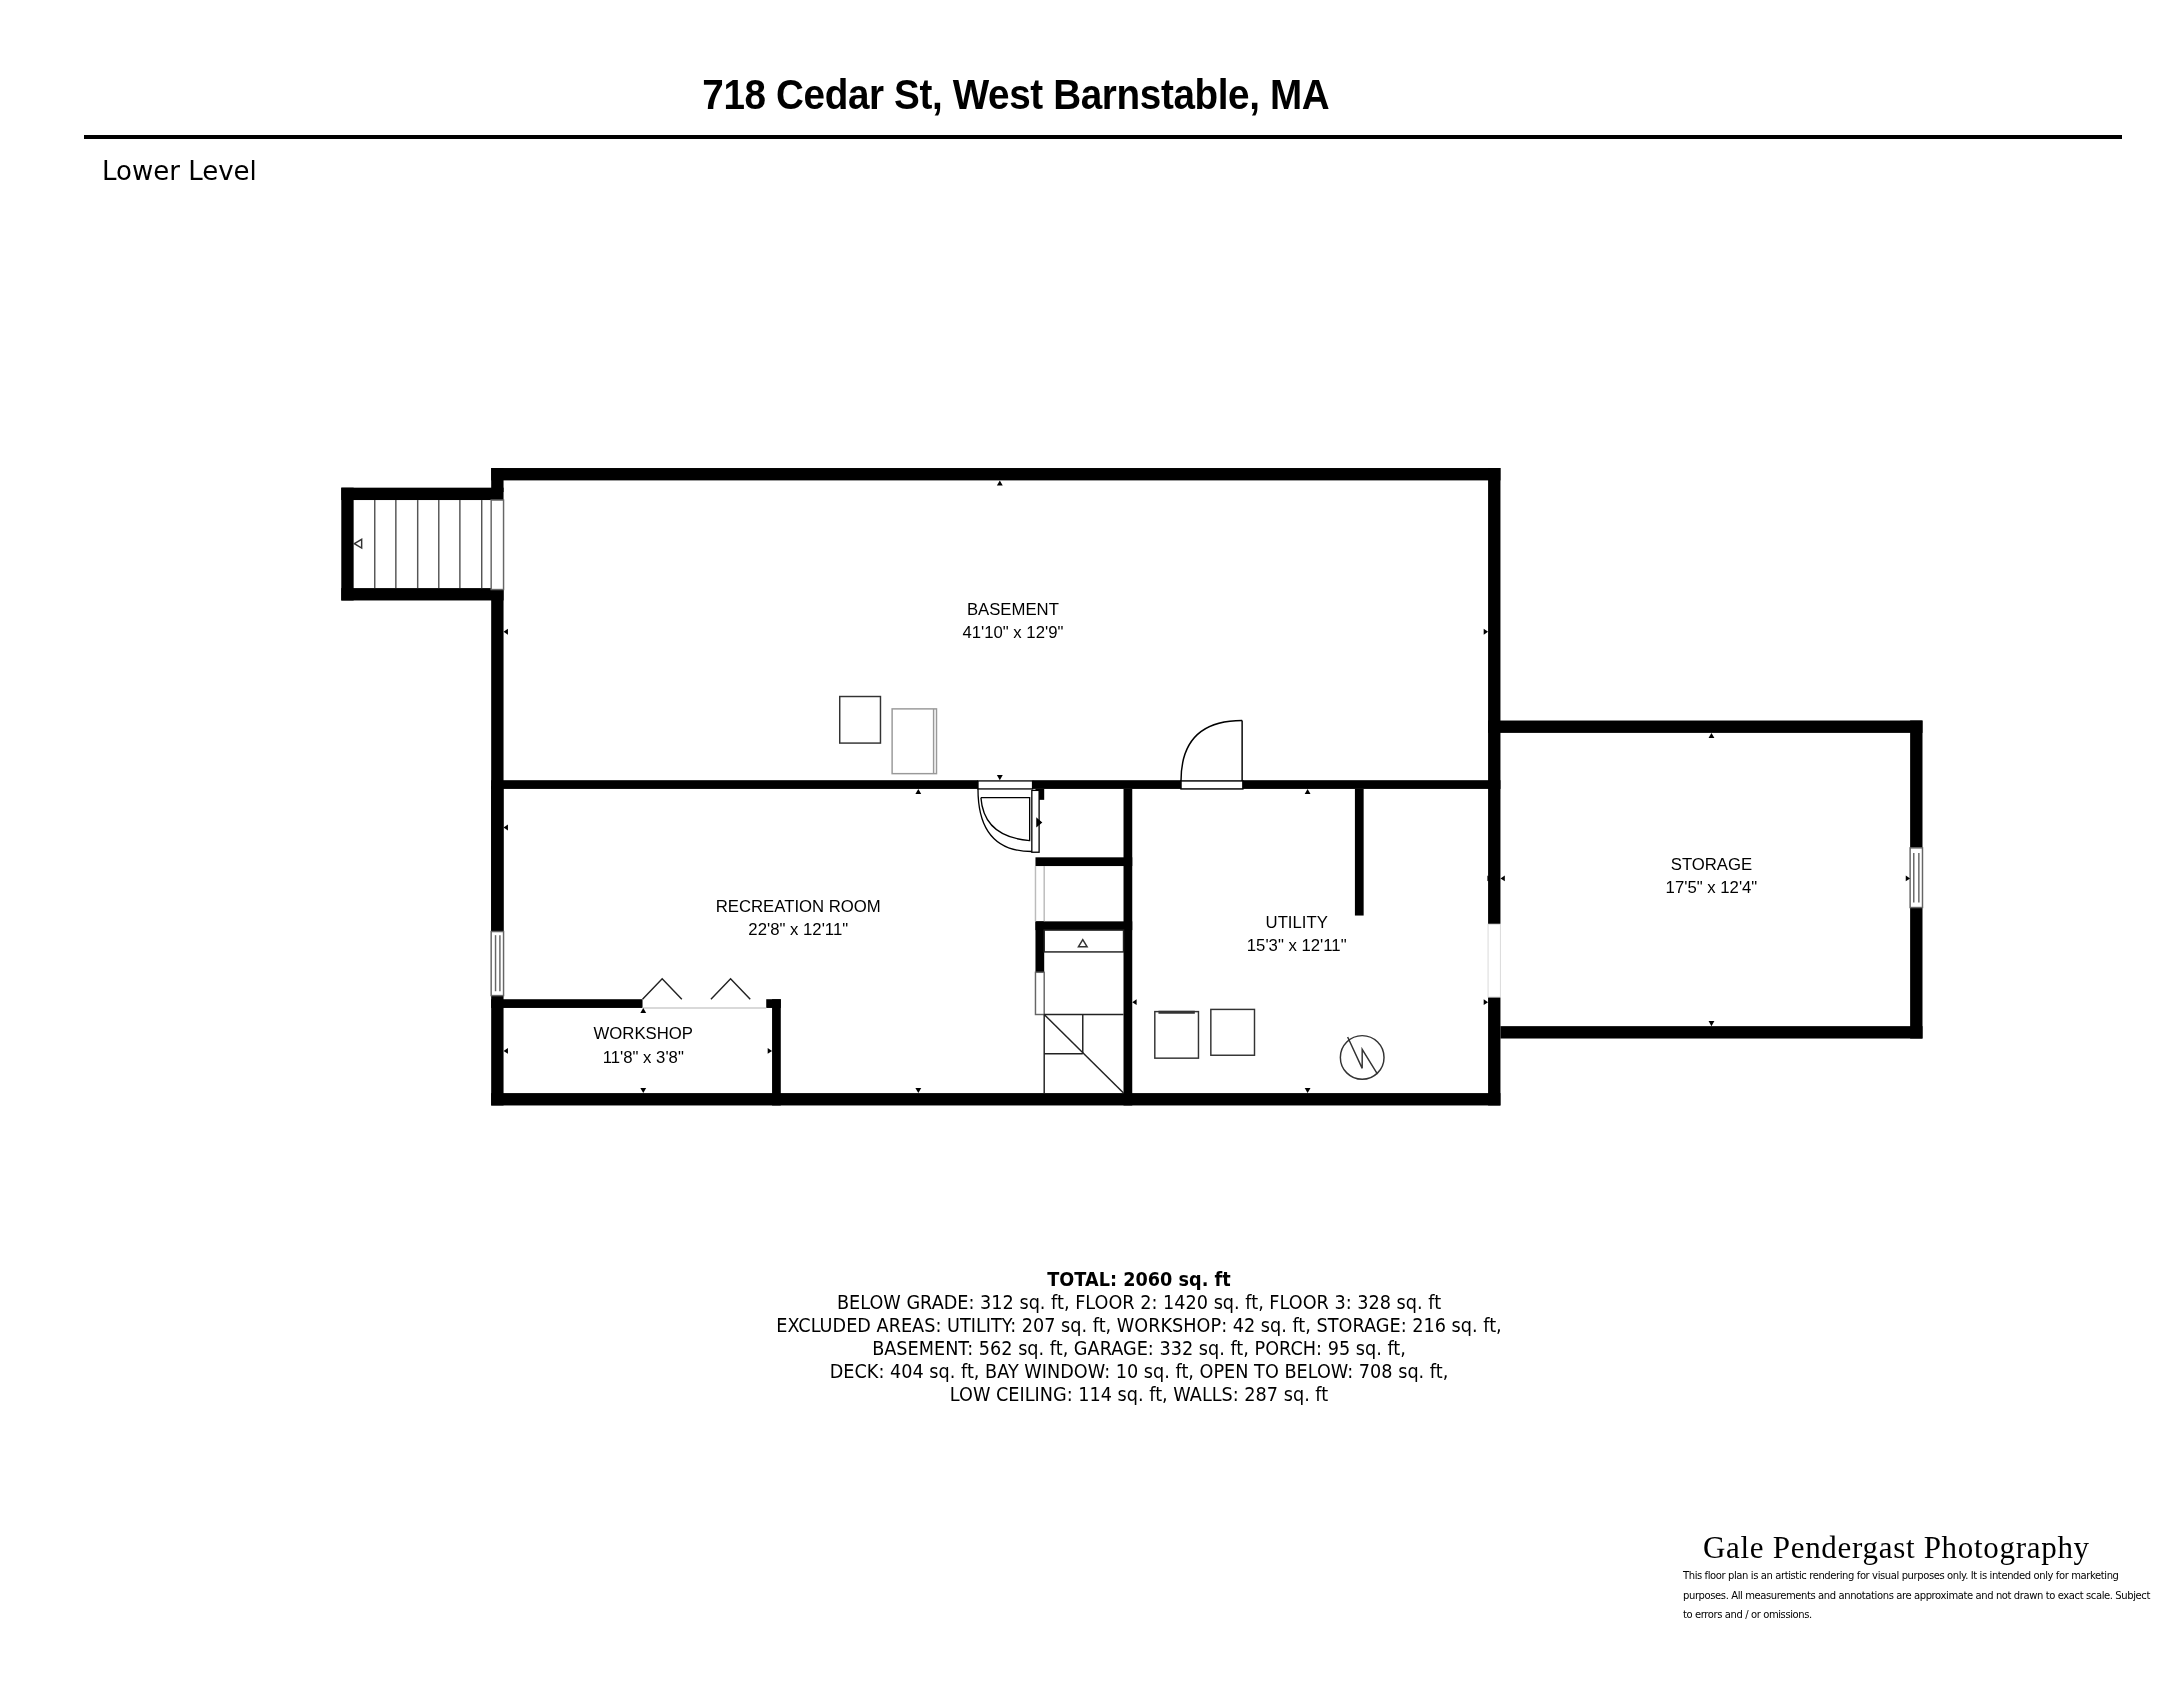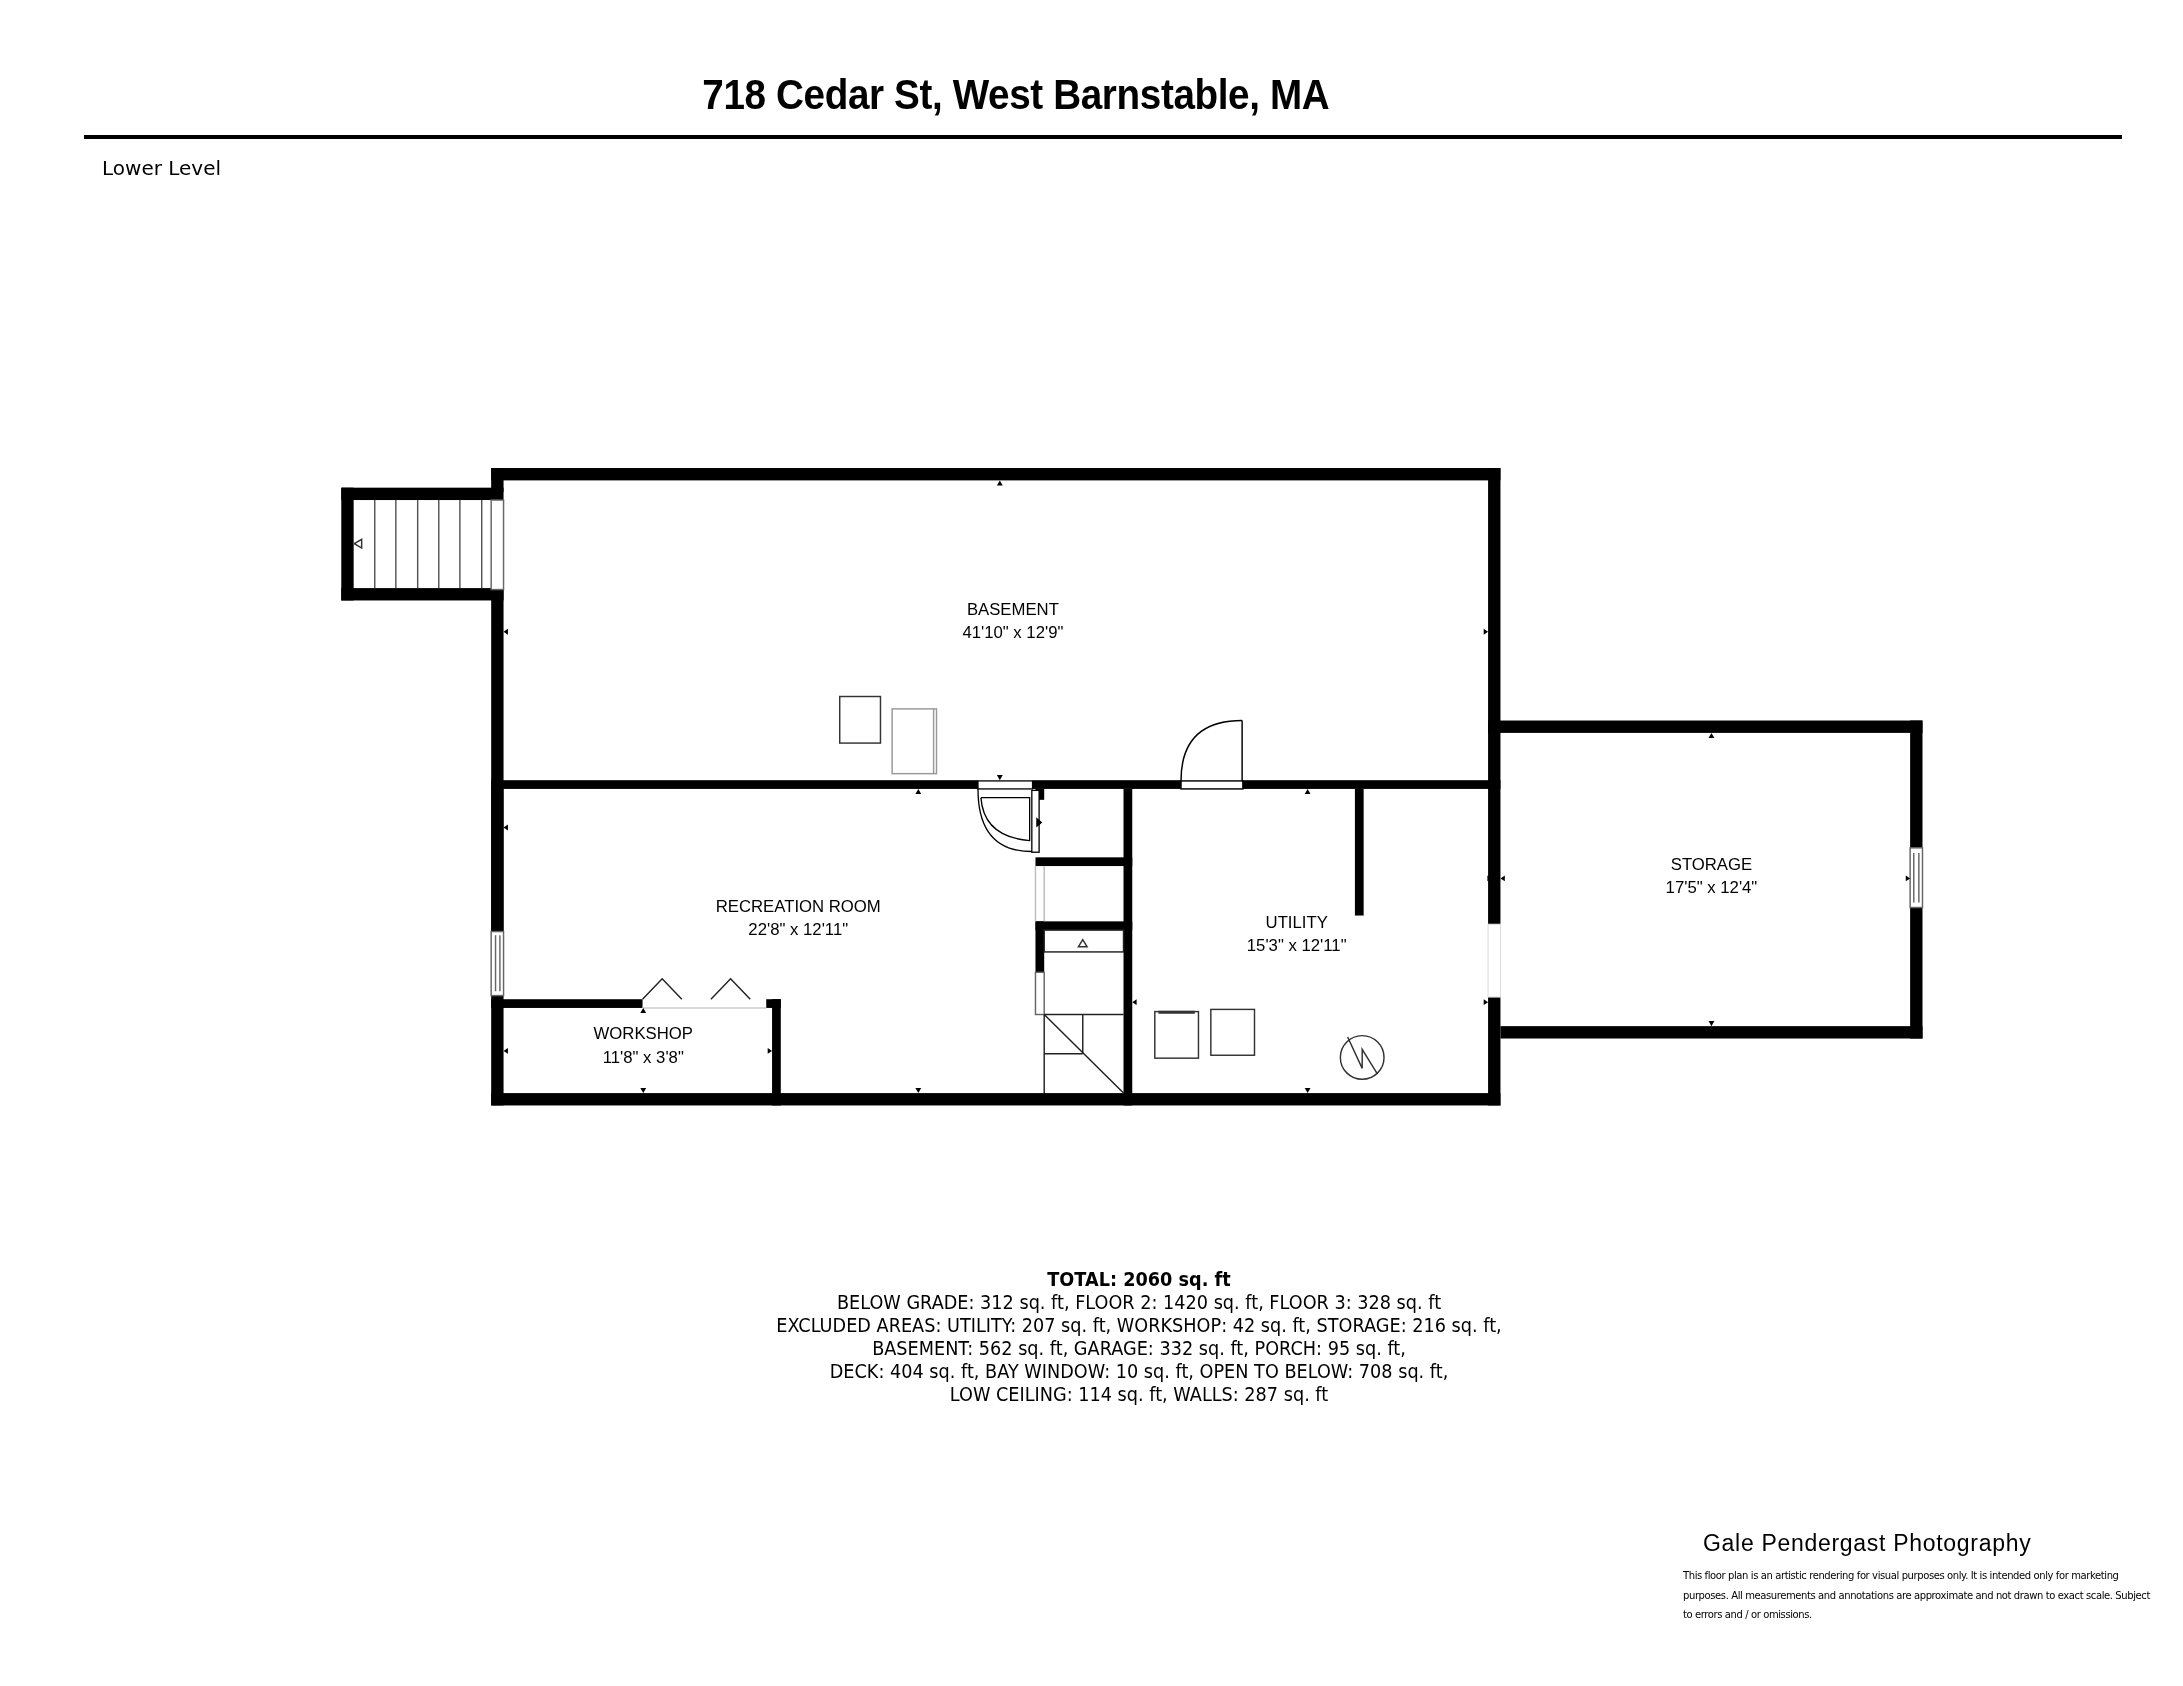--- a/index.html
+++ b/index.html
@@ -1,26 +1,26 @@
 <!DOCTYPE html>
 <html style="font-size:11.6px"><head>
   <meta charset="utf-8">
   <style>
     html, body { margin: 0; padding: 0; background: #ffffff; }
     body { width: 2183px; height: 1687px; position: relative; overflow: hidden; font-family: "Liberation Sans", sans-serif; color: #000; }
     .title { position: absolute; left: 0; width: 1894px; top: 71px; text-align: center; }
     .title span { display: inline-block; margin-left: 138px; font-family: "Liberation Sans", sans-serif; font-weight: bold; font-size: 42px; letter-spacing: -0.4px; transform: scaleX(0.92); }
     .rule { position: absolute; left: 84px; width: 2038px; top: 135px; height: 4.4px; background: #000; }
-    .level { position: absolute; left: 102px; top: 156px; font-family: "DejaVu Sans", sans-serif; font-size: 20px; }
+    .level { position: absolute; left: 102px; top: 156px; font-family: "DejaVu Sans", sans-serif; font-size: 26px; }
     svg.plan { position: absolute; left: 0; top: 0; }
     .room-name, .room-dim { font-family: "Liberation Sans", sans-serif; font-size: 23px; text-anchor: middle; }
     .totals { position: absolute; left: 0; width: 2183px; top: 1268px; text-align: center; font-family: "DejaVu Sans", sans-serif; font-size: 19px; line-height: 23px; transform: scaleX(0.93); transform-origin: 1139px 0; }
     .totals .line { display: block; margin-left: 95px; }
     .totals .total { font-weight: bold; }
-    .credit { position: absolute; left: 1703px; top: 1530px; font-family: Liberation Sans, sans-serif; font-size: 23px; letter-spacing: 0.7px; }
+    .credit { position: absolute; left: 1703px; top: 1530px; font-family: Liberation Serif, serif; font-size: 31px; letter-spacing: 0.7px; }
     .disclaimer { position: absolute; left: 1683px; top: 1566px; width: 473px; font-family: "DejaVu Sans", sans-serif; font-size: 10px; line-height: 19.6px; letter-spacing: -0.4px; }
   </style>
 </head>
 <body>
 
 <div class="title"><span>718 Cedar St, West Barnstable,  MA</span></div>
 <div class="rule"></div>
 <div class="level">Lower Level</div>
 
 <svg class="plan" width="2183" height="1687" viewBox="0 0 3000 2318" xmlns="http://www.w3.org/2000/svg">

